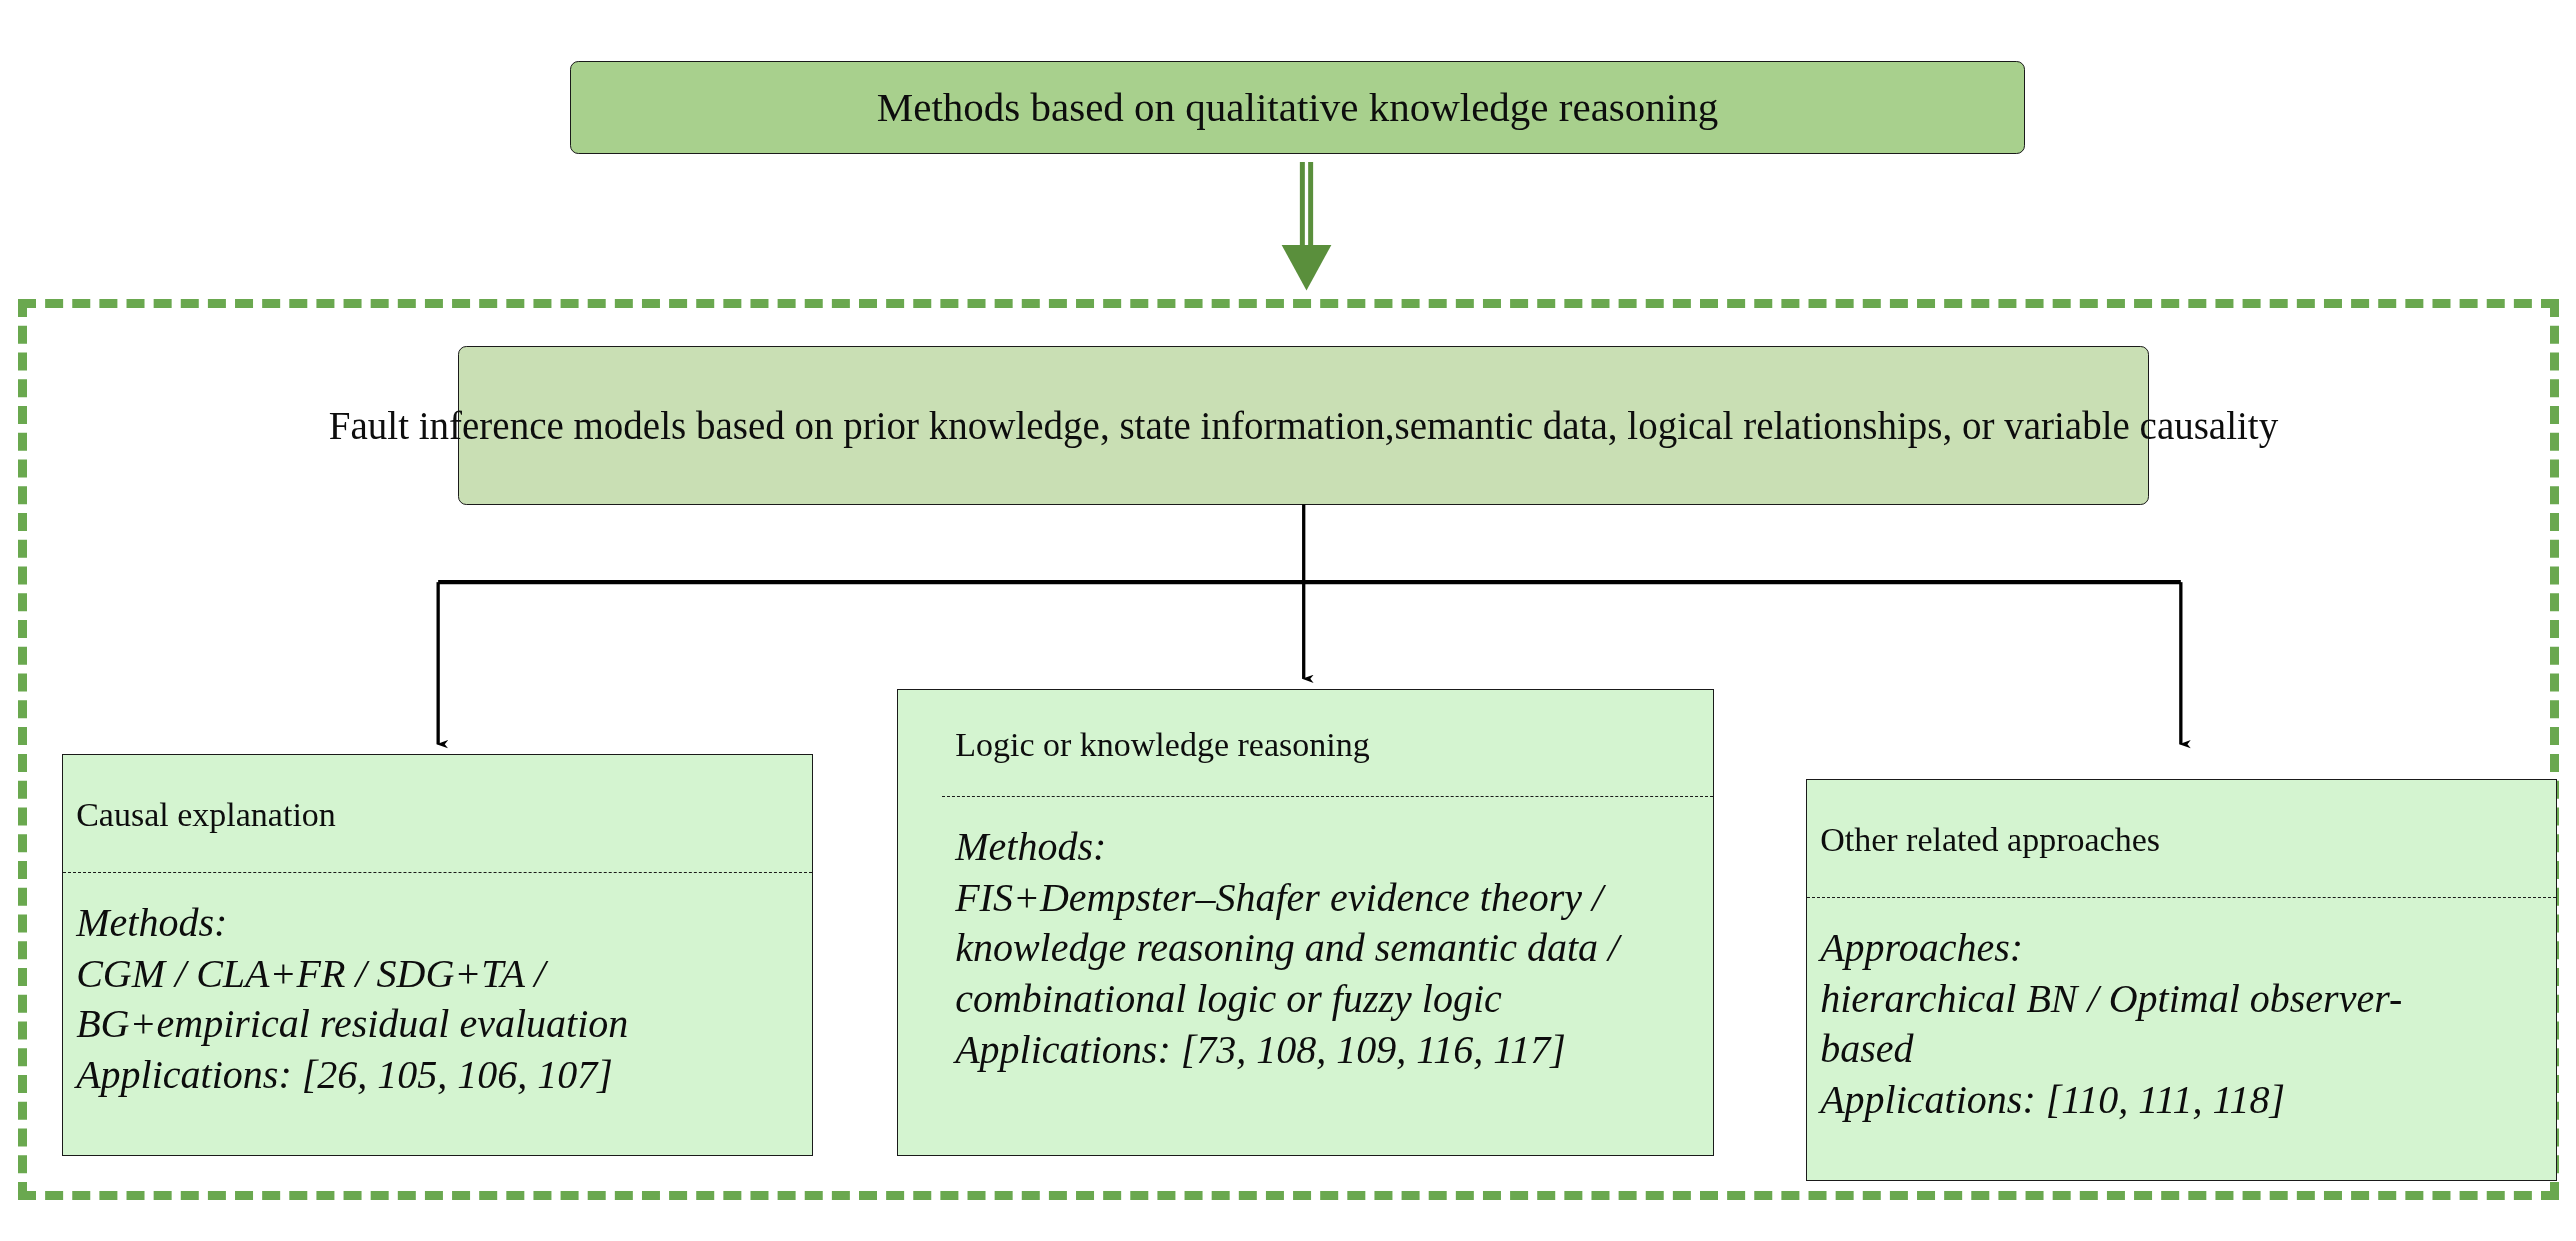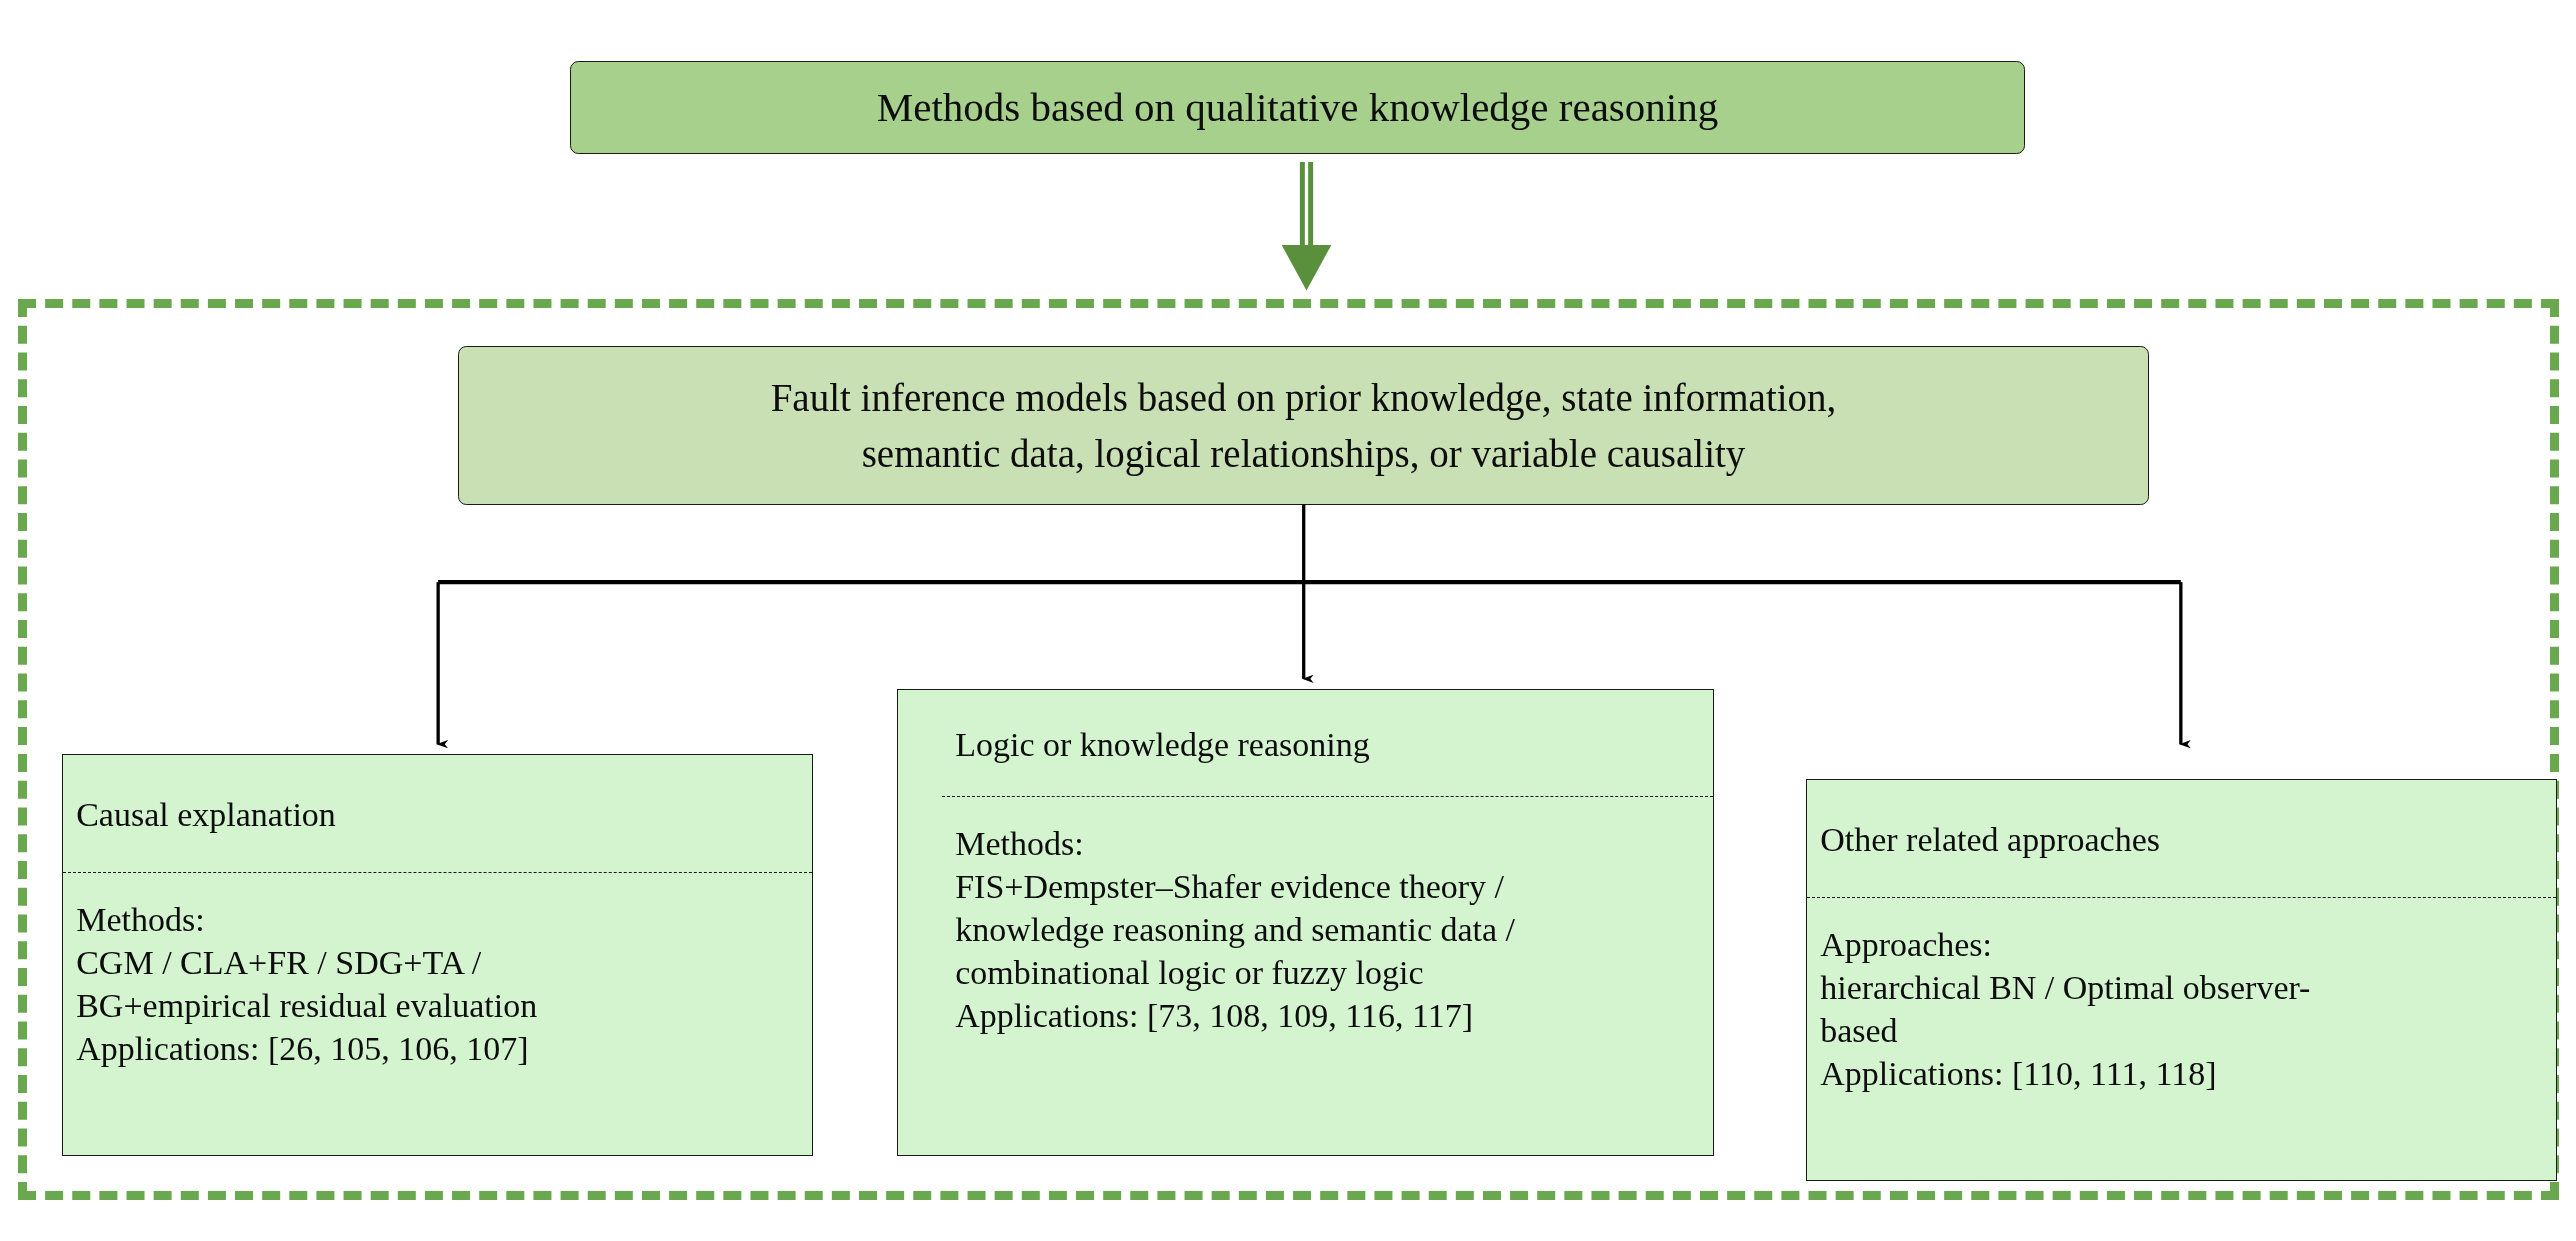--- a/index.html
+++ b/index.html
@@ -65,21 +65,20 @@
     position: absolute;
     left: 458px;
     top: 346px;
     width: 1691px;
     height: 159px;
     background: #c9dfb4;
     border: 1.7px solid #1a1a1a;
     border-radius: 8.3px;
     box-sizing: border-box;
     display: flex;
-    flex-direction: column;
     align-items: center;
     justify-content: center;
     text-align: center;
   }
   .level2-box .ln {
     font-size: 39px;
     color: #0d0d0d;
     line-height: 1.42;
     white-space: nowrap;
   }
@@ -107,24 +106,25 @@
     color: #0d0d0d;
     padding: 31px 13.2px 28px 13.2px;
     line-height: 1.2;
   }
   .leaf .leaf-sep {
     height: 0;
     border-top: 1.7px dashed #1a1a1a;
     margin: 0;
   }
   .leaf .leaf-body {
-    font-size: 34px;
+    font-size: 40px;
     color: #0d0d0d;
     padding: 25px 13.2px 0 13.2px;
     line-height: 1.27;
+    font-style: italic;
   }
   .leaf .leaf-body .ln { white-space: nowrap; }
 
   .leaf-1 { left: 62px;   top: 754px;  width: 751px;  height: 402px; }
   .leaf-2 { left: 897px; top: 689px;  width: 817px;  height: 467px; padding-left: 44px; }
   .leaf-3 { left: 1806px; top: 779px;  width: 751px;  height: 402px; }
 
   .leaf-1 .leaf-head { padding-top: 40px; padding-bottom: 36px; }
   .leaf-3 .leaf-head { padding-top: 40px; padding-bottom: 36px; }
   .leaf-2 .leaf-head { padding-top: 35px; padding-bottom: 30px; }

